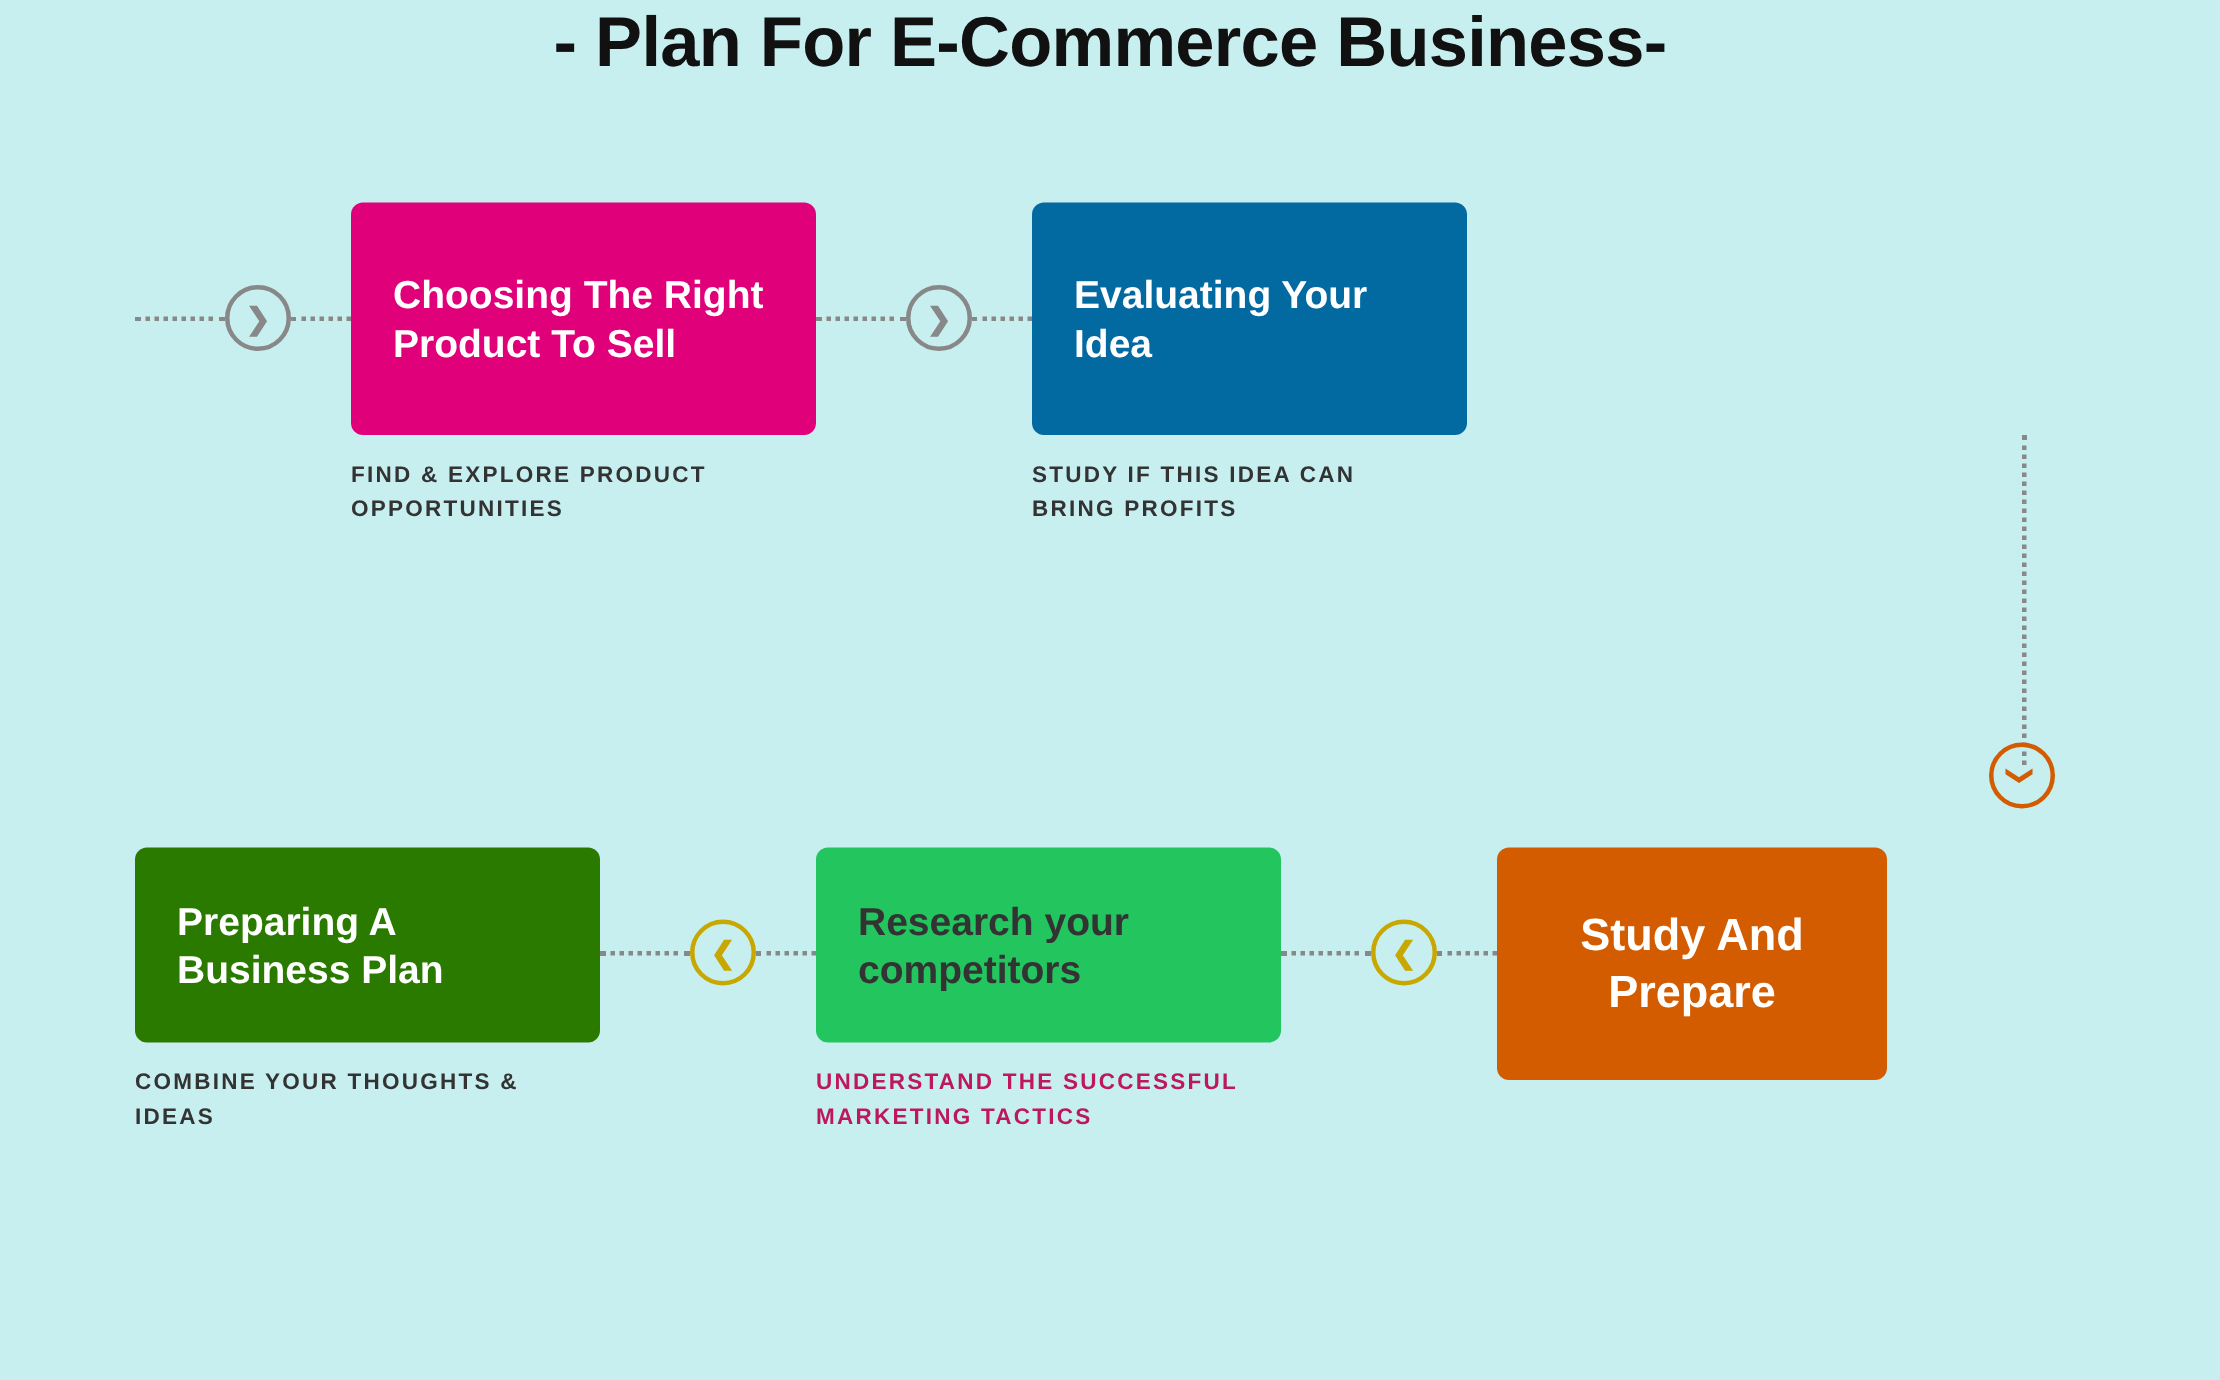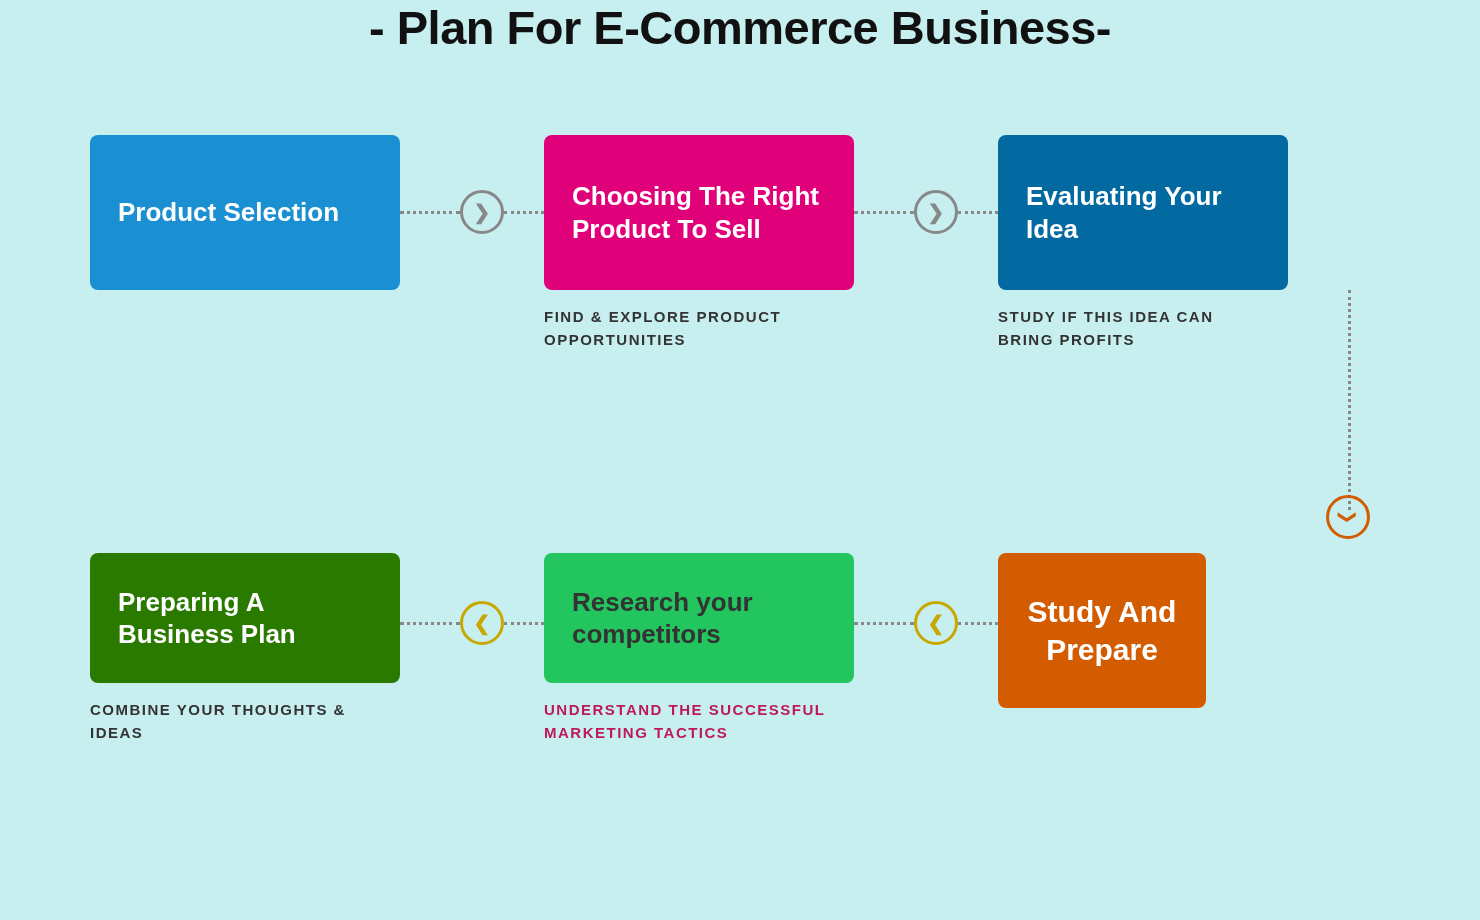--- a/index.html
+++ b/index.html
@@ -63,21 +63,21 @@
 
     .box-yellow {
       background-color: #22c55e;
       width: 310px;
       height: 130px;
       color: #333;
     }
 
     .box-orange {
       background-color: #d45c00;
-      width: 208px;
+      width: 260px;
       height: 155px;
       justify-content: center;
       text-align: center;
       font-size: 28px;
     }
 
     
     .connector {
       display: flex;
       align-items: center;
@@ -162,25 +162,20 @@
   </style>
 </head>
 <body>
 
 <h1 class="page-title">- Plan For E-Commerce Business-</h1>
 
 <div class="diagram-wrapper" style="height:650px;">
 
   <div style="display:flex; flex-direction:row; align-items:flex-start; position:absolute; top:0; left:0;">
 
-    <div class="box-wrap">
-      <div class="box box-blue">
-        <span>Product Selection</span>
-      </div>
-    </div>
 
     <div class="connector" style="margin-top:55px;">
       <div class="dotted-line dotted-line-h"></div>
       <div class="arrow-circle arrow-white" style="border-color:#888; color:#888; background:#c8eff0;">
         <span>❯</span>
       </div>
       <div class="dotted-line dotted-line-h-short"></div>
     </div>
 
     <div class="box-wrap">
@@ -206,21 +201,21 @@
     </div>
 
   </div>
 
   <div style="position:absolute; top:155px; left:1258px; border-left:3px dotted #888; height:220px;"></div>
 
   <div class="down-arrow-circle" style="position:absolute; top:360px; left:1236px;">
     <span>❯</span>
   </div>
 
-  <div style="display:flex; flex-direction:row; align-items:flex-start; position:absolute; top:418px; left:0;">
+  <div style="display:flex; flex-direction:row; align-items:flex-start; position:absolute; top:430px; left:0;">
 
     <div class="box-wrap">
       <div class="box box-green">
         <span>Preparing A Business Plan</span>
       </div>
       <div class="sub-label" style="max-width:280px;">COMBINE YOUR THOUGHTS &amp; IDEAS</div>
     </div>
 
     <div class="connector" style="margin-top:48px;">
       <div class="dotted-line dotted-line-h"></div>

